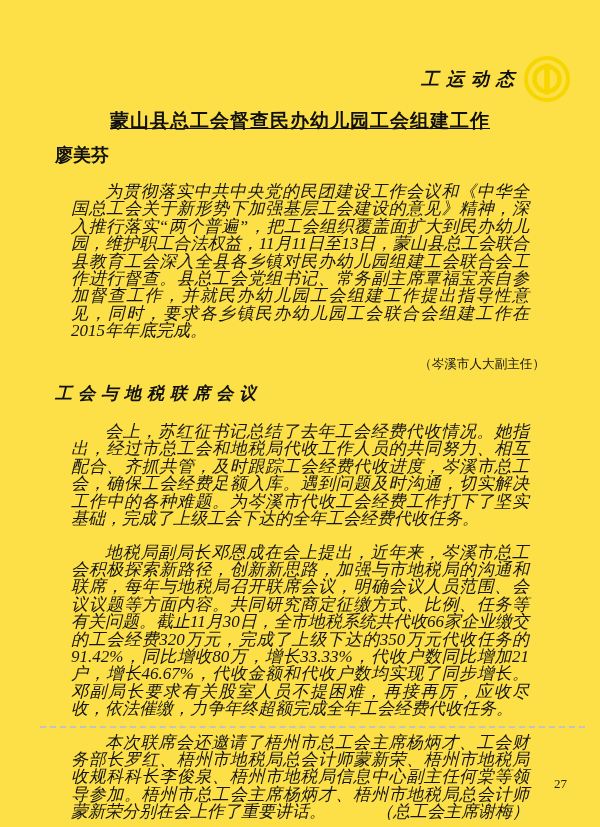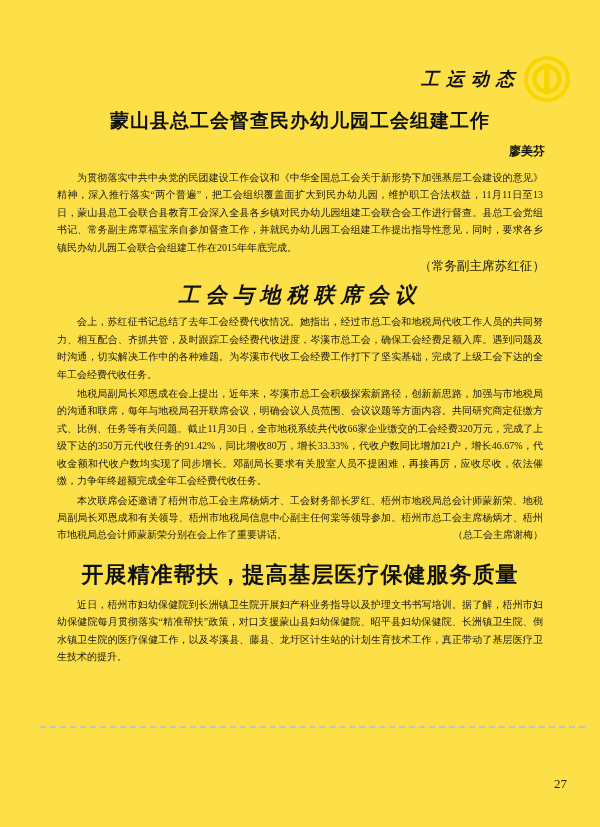--- a/index.html
+++ b/index.html
@@ -45,57 +45,58 @@
     position: absolute;
     left: 55px;
     top: 108px;
     width: 490px;
   }
   .article-title {
     text-align: center;
     font-family: "Liberation Sans", "DejaVu Sans", sans-serif;
     font-weight: bold;
     color: #111;
+    text-decoration: underline;
   }
   .title-1 {
     font-size: 19px;
     letter-spacing: 1px;
     margin: 0 0 9px 0;
   }
   .title-3 {
     font-size: 22px;
     letter-spacing: 1px;
     margin: 16px 0 6px 0;
   }
   .title-calligraphy {
-    text-align: center;
     font-family: "DejaVu Serif", "Liberation Serif", serif;
     font-weight: bold;
     font-style: italic;
-    font-size: 21px;
+    font-size: 17px;
     letter-spacing: 6px;
     line-height: 28px;
     color: #111;
   }
   .title-calligraphy-wrap { margin: 6px 0 4px 0; }
   .byline {
-    text-align: right;
+    text-align: left;
     font-family: "Liberation Sans", "DejaVu Sans", sans-serif;
     font-weight: bold;
-    font-size: 12px;
+    font-size: 18px;
     margin: 0 0 9px 0;
     color: #111;
   }
   .body-par {
-    font-size: 10px;
+    font-size: 17px;
     line-height: 17.4px;
     text-align: justify;
     text-indent: 2em;
-    margin: 2px;
+    margin: 16px;
     color: #151515;
+    font-style: italic;
   }
   .attribution-line {
     text-align: right;
     font-size: 12.6px;
     line-height: 17.4px;
     margin: 0;
     color: #151515;
   }
   .attribution-float {
     float: right;
@@ -133,30 +134,30 @@
       </svg>
     </span>
   </div>
 
   <div class="content">
 
     <div>
       <h1 class="article-title title-1">蒙山县总工会督查民办幼儿园工会组建工作</h1>
       <div class="byline">廖美芬</div>
       <p class="body-par">为贯彻落实中共中央党的民团建设工作会议和《中华全国总工会关于新形势下加强基层工会建设的意见》精神，深入推行落实“两个普遍”，把工会组织覆盖面扩大到民办幼儿园，维护职工合法权益，11月11日至13日，蒙山县总工会联合县教育工会深入全县各乡镇对民办幼儿园组建工会联合会工作进行督查。县总工会党组书记、常务副主席覃福宝亲自参加督查工作，并就民办幼儿园工会组建工作提出指导性意见，同时，要求各乡镇民办幼儿园工会联合会组建工作在2015年年底完成。</p>
-      <p class="attribution-line">（常务副主席苏红征）</p>
+      <p class="attribution-line">（岑溪市人大副主任）</p>
     </div>
 
     <div>
       <div class="title-calligraphy-wrap">
         <div class="title-calligraphy">工会与地税联席会议</div>
       </div>
       <p class="body-par">会上，苏红征书记总结了去年工会经费代收情况。她指出，经过市总工会和地税局代收工作人员的共同努力、相互配合、齐抓共管，及时跟踪工会经费代收进度，岑溪市总工会，确保工会经费足额入库。遇到问题及时沟通，切实解决工作中的各种难题。为岑溪市代收工会经费工作打下了坚实基础，完成了上级工会下达的全年工会经费代收任务。</p>
       <p class="body-par">地税局副局长邓恩成在会上提出，近年来，岑溪市总工会积极探索新路径，创新新思路，加强与市地税局的沟通和联席，每年与地税局召开联席会议，明确会议人员范围、会议议题等方面内容。共同研究商定征缴方式、比例、任务等有关问题。截止11月30日，全市地税系统共代收66家企业缴交的工会经费320万元，完成了上级下达的350万元代收任务的91.42%，同比增收80万，增长33.33%，代收户数同比增加21户，增长46.67%，代收金额和代收户数均实现了同步增长。邓副局长要求有关股室人员不提困难，再接再厉，应收尽收，依法催缴，力争年终超额完成全年工会经费代收任务。</p>
-      <p class="body-par"><span>本次联席会还邀请了梧州市总工会主席杨炳才、工会财务部长罗红、梧州市地税局总会计师蒙新荣、地税局副局长邓恩成和有关领导、梧州市地税局信息中心副主任何棠等领导参加。梧州市总工会主席杨炳才、梧州市地税局总会计师蒙新荣分别在会上作了重要讲话。</span><span class="attribution-float">（总工会主席谢梅）</span></p>
+      <p class="body-par"><span>本次联席会还邀请了梧州市总工会主席杨炳才、工会财务部长罗红、梧州市地税局总会计师蒙新荣、梧州市地税局收规科科长李俊泉、梧州市地税局信息中心副主任何棠等领导参加。梧州市总工会主席杨炳才、梧州市地税局总会计师蒙新荣分别在会上作了重要讲话。</span><span class="attribution-float">（总工会主席谢梅）</span></p>
     </div>
 
     <div>
       <h1 class="article-title title-3">开展精准帮扶，提高基层医疗保健服务质量</h1>
       <p class="body-par">近日，梧州市妇幼保健院到长洲镇卫生院开展妇产科业务指导以及护理文书书写培训。据了解，梧州市妇幼保健院每月贯彻落实“精准帮扶”政策，对口支援蒙山县妇幼保健院、昭平县妇幼保健院、长洲镇卫生院、倒水镇卫生院的医疗保健工作，以及岑溪县、藤县、龙圩区计生站的计划生育技术工作，真正带动了基层医疗卫生技术的提升。</p>
 
     </div>
 
   </div>
 

